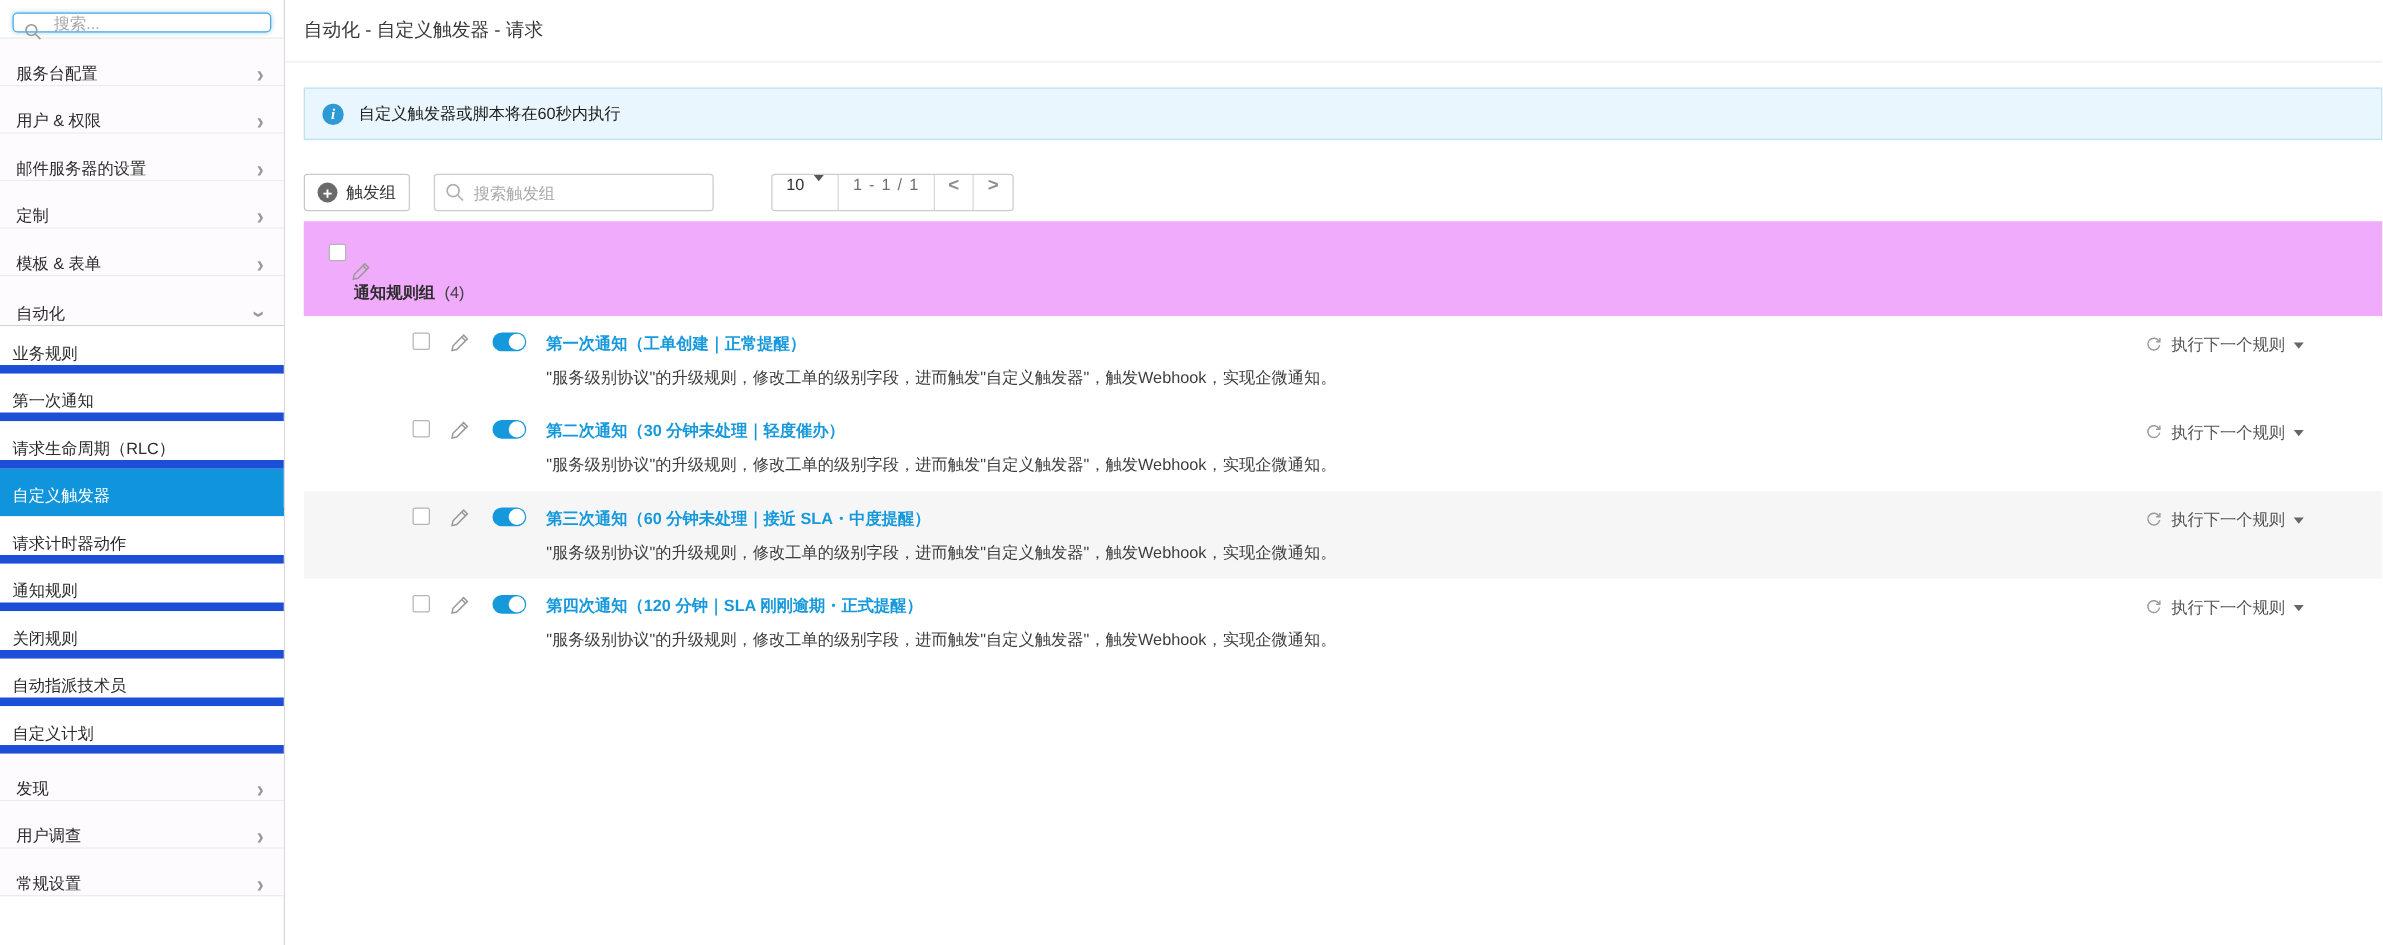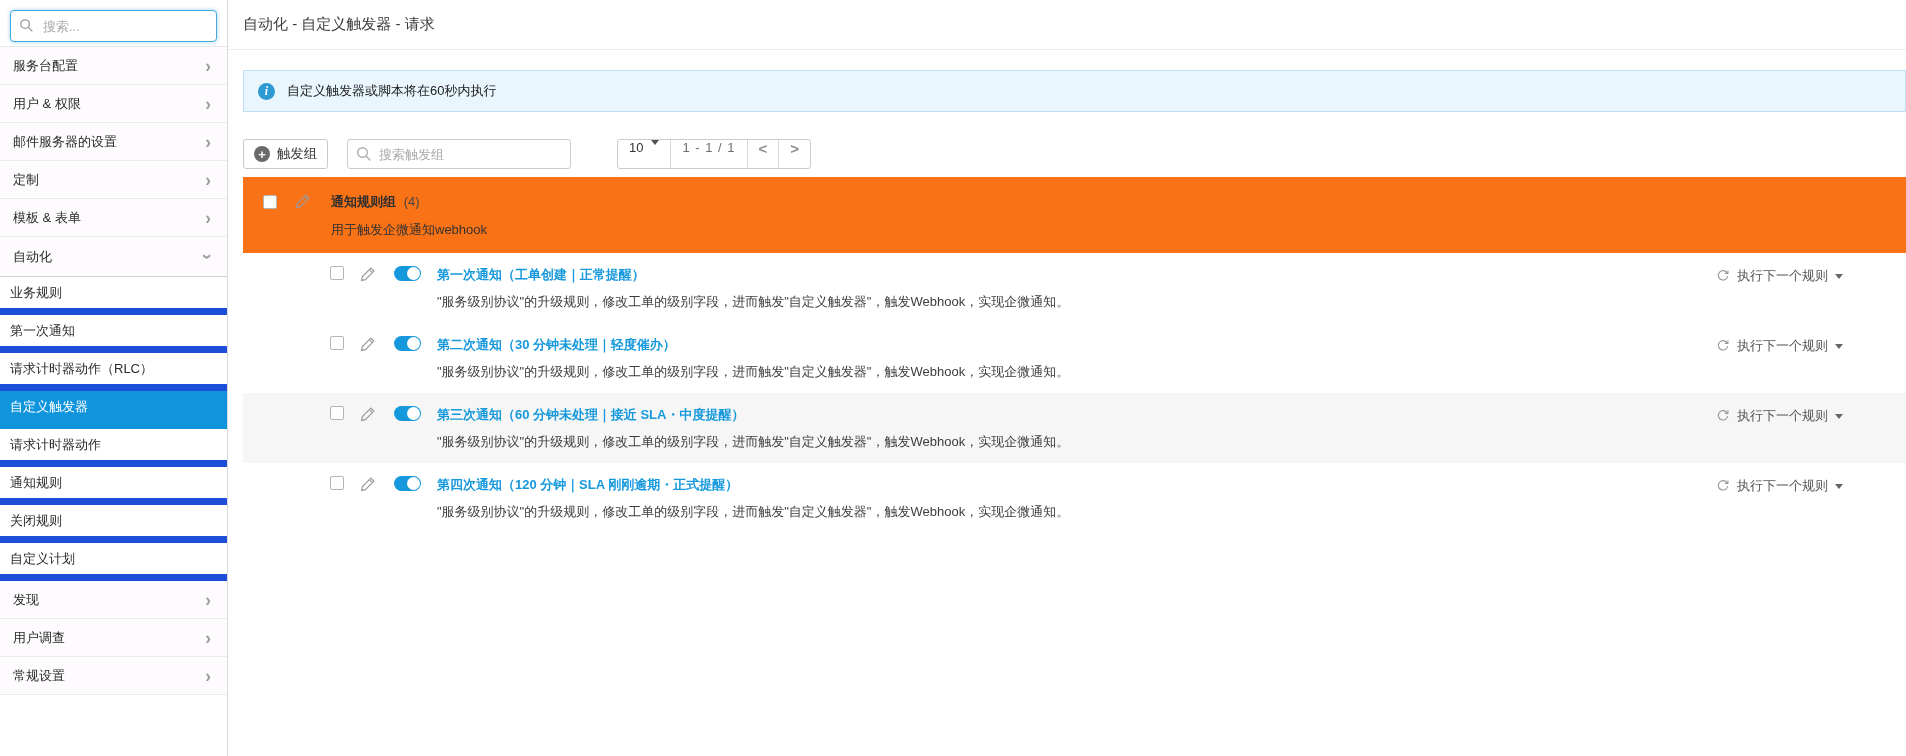--- a/index.html
+++ b/index.html
@@ -4,27 +4,27 @@
 <style>
   * { margin:0; padding:0; box-sizing:border-box; }
   html,body { width:1906px; height:756px; overflow:hidden; background:#fff;
     font-family:"Liberation Sans","DejaVu Sans",sans-serif; font-size:13px; color:#333; }
   .app { display:flex; width:1906px; height:756px; }
 
   
   .sidebar { width:228px; min-width:228px; height:756px; border-right:1px solid #d9d9d9; background:#fff; }
   .search-wrap { padding:10px 10px 4px 10px; }
   .side-search { position:relative; }
-  .side-search input { width:207px; height:32px; border:1px solid #45aae2; border-radius:4px;
+  .side-search input { width:207px; height:16px; border:1px solid #45aae2; border-radius:4px;
      box-shadow:0 0 4px rgba(49,154,220,.45); padding:0 24px 0 32px; font-size:13px; outline:none;
      font-family:inherit; color:#ec4899; }
   .side-search input::placeholder { color:#a9a9a9; }
   .search-glass { position:absolute; left:9px; top:8px; }
   .side-items { border-top:1px solid #e7e7e7; }
-  .sitem { height:38px; display:flex; align-items:center; padding:0 16px 0 13px;
+  .sitem { height:38px; display:flex; align-items:flex-end; padding:0 16px 0 13px;
      border-bottom:1px solid #ececec; cursor:pointer; color:#2b2b2b; }
   .sitem.top { background:#fdfbfd; }
   .sitem.sub { background:#fff; border-bottom:7px solid #1d4ed8;padding-left:10px; }
   .sitem .slabel { flex:1; }
   .chev { color:#9a9a9a; font-size:17px; line-height:1; font-weight:bold; transform:scaleY(1.1); }
   .chev.down { transform:rotate(90deg) scaleY(1.1); }
   .sitem.automation { height:40px; border-bottom:1px solid #d2d2d2; }
   .sitem.selected { background:#1095dd; color:#fff; border-bottom-color:#1095dd; }
 
   
@@ -63,21 +63,21 @@
   .pg-arrow { color:#8e8e8e; font-weight:bold; font-size:15px; }
   .caret { width:0; height:0; border-left:4px solid transparent; border-right:4px solid transparent;
      border-top:5px solid #555; display:inline-block; }
   .page-size .caret { margin-left:8px; }
 
   
   .list { margin:8px 0 0 15px; }
   .checkbox { width:14px; height:14px; border:1px solid #b5b5b5; border-radius:2px; background:#fff;
      display:inline-block; flex:none; cursor:pointer; }
   .pencil { display:inline-flex; flex:none; cursor:pointer; }
-  .group-header { background:#f97316; height:76px; padding:16px 0 0 20px; display:flex; }
+  .group-header { background:#f0abfc; height:76px; padding:16px 0 0 20px; display:flex;flex-direction:column; }
   .group-header .pencil { margin:0 0 0 18px; }
   .group-text { margin-left:20px; }
   .group-title { font-weight:bold; color:#2e2e2e; }
   .group-count { color:#444; margin-left:4px; }
   .group-subtitle { margin-top:10px; color:#333; }
 
   .rule-row { height:70px; padding:13px 0 0 87px; display:flex; position:relative; background:#fff; }
   .rule-row.alt { background:#f6f6f6; }
   .rule-row .pencil { margin:0 0 0 16px; }
   .toggle { width:27px; height:15px; border-radius:8px; background:#1699dc; position:relative;
@@ -134,33 +134,36 @@
           <span class="slabel">自动化</span>
           <span class="chev down">›</span>
         </div>
       <div class="sitem sub">
           <span class="slabel">业务规则</span>
         </div>
       <div class="sitem sub">
           <span class="slabel">第一次通知</span>
         </div>
       <div class="sitem sub">
-          <span class="slabel">请求计时器动作（RLC）</span>
+          <span class="slabel">请求生命周期（RLC）</span>
         </div>
       <div class="sitem sub selected">
           <span class="slabel">自定义触发器</span>
         </div>
       <div class="sitem sub">
           <span class="slabel">请求计时器动作</span>
         </div>
       <div class="sitem sub">
           <span class="slabel">通知规则</span>
         </div>
       <div class="sitem sub">
           <span class="slabel">关闭规则</span>
+        </div>
+      <div class="sitem sub">
+          <span class="slabel">自动指派技术员</span>
         </div>
       <div class="sitem sub">
           <span class="slabel">自定义计划</span>
         </div>
       <div class="sitem top">
           <span class="slabel">发现</span>
           <span class="chev">›</span>
         </div>
       <div class="sitem top">
           <span class="slabel">用户调查</span>

